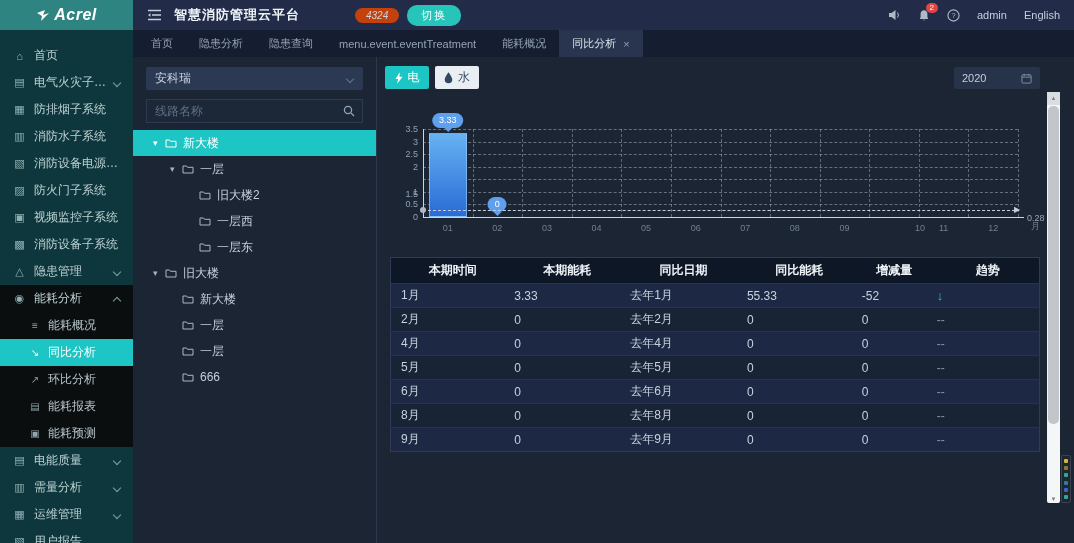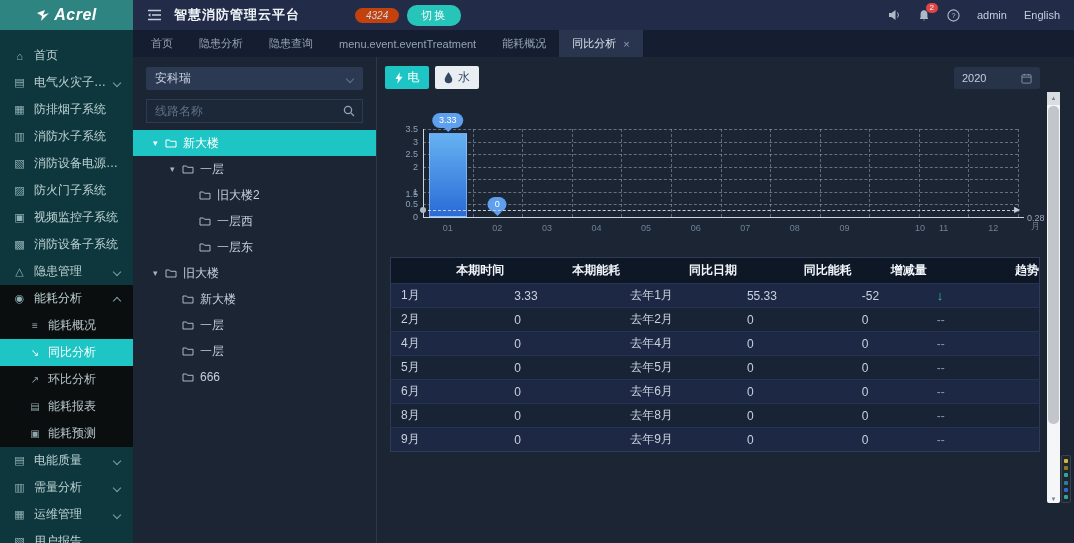--- a/index.html
+++ b/index.html
@@ -74,21 +74,21 @@
   #chart .bubble { position:absolute; transform:translateX(-50%); height:15px; line-height:15px; padding:0 7px; background:#5ea0ee; border-radius:8px; color:#fff; font-size:9px; }
   #chart .bubble:after { content:""; position:absolute; left:50%; bottom:-4px; margin-left:-4px; border:4px solid transparent; border-top-color:#5ea0ee; border-bottom:none; }
   #chart .refline { position:absolute; left:38px; width:592px; border-top:1px dashed #c4cdd8; }
   #chart .refdot { position:absolute; left:35px; width:6px; height:6px; border-radius:50%; background:#aeb9c6; }
   #chart .refarrow { position:absolute; left:629px; font-size:8px; color:#c4cdd8; }
   #chart .reflabel { position:absolute; left:642px; font-size:9px; color:#9aa7b8; }
   #chart .xunit { position:absolute; left:646px; top:121px; font-size:9px; color:#6f8095; }
 
   
   #comp-table { position:absolute; left:5px; top:200px; width:650px; border-collapse:collapse; font-size:12px; border:1px solid #2e3a56; }
-  #comp-table th { background:#0e1726; color:#f2f6fa; font-weight:bold; text-align:right; height:26px; padding-left:10px; }
+  #comp-table th { background:#0e1726; color:#f2f6fa; font-weight:bold; text-align:center; height:26px; padding-left:10px; }
   #comp-table td { height:24px; padding-left:10px; color:#c8d2de; border-top:1px solid #273350; }
   #comp-table tbody tr:nth-child(odd) td { background:#1d2944; }
   #comp-table tbody tr:nth-child(even) td { background:#192336; }
   .trend-down { color:var(--trend-down,#35c08f); font-size:13px; }
   .trend-dash { color:#8795a8; }
 
   
   #scrollbar { position:absolute; left:1047px; top:92px; width:13px; height:411px; background:#f4f6f8; border-radius:2px; z-index:7; }
   #sb-up { height:13px; background:#dadde1; text-align:center; font-size:6px; color:#7a818a; line-height:13px; cursor:pointer; }
   #sb-thumb { position:absolute; top:14px; left:1px; width:11px; height:318px; background:#c2c6cb; border-radius:5px; cursor:pointer; }

